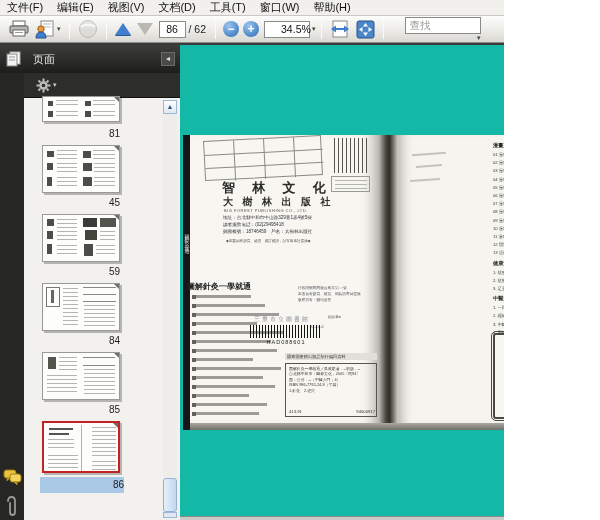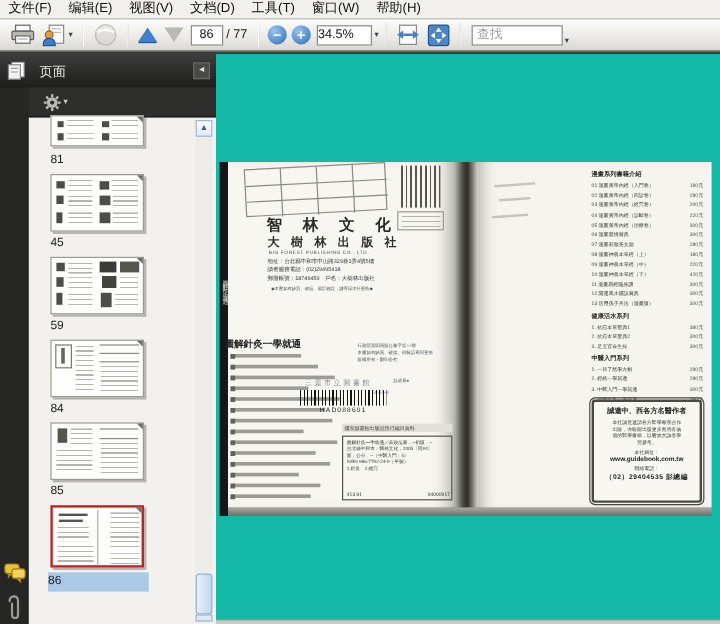--- a/index.html
+++ b/index.html
@@ -1,37 +1,37 @@
 <!DOCTYPE html>
 <html><head>
 <meta charset="utf-8">
 <style>
   * { margin:0; padding:0; box-sizing:border-box; }
   html,body { width:600px; height:520px; overflow:hidden; }
   body { font-family:"Liberation Sans","DejaVu Sans",sans-serif; }
-  .app { position:relative; width:600px; height:520px; background:#3a3a38; overflow:hidden; }
+  .app { position:relative; width:504px; height:520px; background:#3a3a38; overflow:hidden; }
 
   
   .menubar { position:absolute; left:0; top:0; width:600px; height:16px;
     background:#f1f0ec; border-bottom:1px solid #c9c8c3; display:flex; align-items:center; }
   .menu-item { font-size:11px; color:#111; padding:0 7px; line-height:15px; cursor:default; }
 
   
   .toolbar { position:absolute; left:0; top:16px; width:600px; height:27px;
     background:linear-gradient(180deg,#fdfdfc 0%,#ececе8 55%,#d9d8d3 100%);
     background:linear-gradient(180deg,#fdfdfc 0%,#ecebe7 55%,#d9d8d3 100%);
     border-bottom:1px solid #8e8d89; display:flex; align-items:center; padding-left:6px; }
   .tb-sep { width:1px; height:20px; background:#b3b2ad; border-right:1px solid #fbfbf9; margin:0 5px; }
   .tb-btn { height:23px; display:flex; align-items:center; justify-content:center; padding:0 3px; border-radius:2px; }
   .tb-caret { font-size:7px; color:#444; margin-left:2px; }
   .pagebox, .zoombox, .findbox { height:17px; border:1px solid #8a8a86; background:#fff; font-size:10.5px; color:#111; }
   .pagebox { width:27px; text-align:center; margin:0 3px; }
   .page-total { font-size:10.5px; color:#222; margin-right:4px; }
-  .zoombox { width:46px; display:flex; align-items:center; justify-content:flex-start; padding-left:0; margin-left:3px; }
-  .findwrap { display:flex; align-items:flex-end; margin-left:4px; }
+  .zoombox { width:46px; display:flex; align-items:center; justify-content:flex-start; padding-left:16px; margin-left:3px; }
+  .findwrap { display:flex; align-items:flex-end; margin-left:16px;flex-direction:column; }
   .findbox { width:76px; padding-left:4px; }
   .findbox::placeholder { color:#9a9a96; font-size:10.5px; }
   .circle-btn { width:16px; height:16px; border-radius:50%;
     background:radial-gradient(circle at 35% 30%,#9cc4ee,#4a86c8 70%,#2d5f9e);
     color:#fff; font-size:12px; font-weight:bold; display:flex; align-items:center; justify-content:center; line-height:1; margin:0 2px; }
   .arrow-up { width:0; height:0; border-left:8px solid transparent; border-right:8px solid transparent; border-bottom:12px solid #3f7fcd; filter:drop-shadow(0 1px 0 #2a5a96); }
   .arrow-down { width:0; height:0; border-left:8px solid transparent; border-right:8px solid transparent; border-top:12px solid #b9b8b3; }
 
   
   .left-strip { position:absolute; left:0; top:45px; width:24px; height:475px; background:#262624; }
@@ -50,21 +50,21 @@
     border:1px solid #9fb6d4; color:#2d5a8c; font-size:7px; text-align:center; line-height:12px; }
   .sb-thumb { position:absolute; left:0; top:378px; width:14px; height:34px; background:linear-gradient(90deg,#e7f0fa,#c2d7ef);
     border:1px solid #93b1d6; border-radius:3px; }
   .sb-down { position:absolute; bottom:0; left:0; width:14px; height:6px; background:#dfe8f4; border:1px solid #9fb6d4; }
 
   
   .thumb { position:absolute; left:18px; width:78px; background:#fdfdfb; border:1px solid #9a9a95;
     box-shadow:2px 2px 0 rgba(0,0,0,.25); }
   .thumb::after { content:""; position:absolute; right:0; top:0; width:0; height:0;
     border-left:5px solid transparent; border-top:5px solid #6f6f6a; }
-  .thumb-label { position:absolute; left:18px; width:78px; text-align:left; font-size:10px; color:#222; }
+  .thumb-label { position:absolute; left:18px; width:78px; text-align:right; font-size:10px; color:#222; }
   .thumb.sel { border:2px solid #c32222; }
   .label-sel { background:#a9c9e6; left:16px; width:84px; height:16px; line-height:15px; }
   .tsk { position:absolute; background:repeating-linear-gradient(180deg,#b5b5b0 0 1px,transparent 1px 4px); }
   .tdot { position:absolute; background:#4c4c48; }
   .tline { position:absolute; background:#8a8a85; }
 
   
   .main { position:absolute; left:180px; top:45px; width:420px; height:475px; background:#14b8a6; }
   .hscroll { position:absolute; left:0; bottom:0; width:420px; height:4px; background:#cbcac6; border-top:1px solid #8a8a86; }
   .scan { position:absolute; left:3px; top:90px; width:410px; height:295px; }
@@ -168,21 +168,21 @@
       </svg>
     </div>
     <div class="tb-sep"></div>
     <div class="tb-btn">
         <div class="arrow-up"></div>
       </div>
     <div class="tb-btn">
         <div class="arrow-down"></div>
       </div>
     <input class="pagebox" value="86" style="">
-    <span class="page-total">/ 77</span>
+    <span class="page-total">/ 62</span>
     <div class="tb-sep"></div>
     <div class="circle-btn">−</div>
     <div class="circle-btn">+</div>
     <div class="zoombox">
         <span>34.5%</span>
       </div>
     <span class="tb-caret">▾</span>
     <div class="tb-sep"></div>
     <div class="tb-btn">
       <svg width="20" height="18" viewBox="0 0 20 18">

